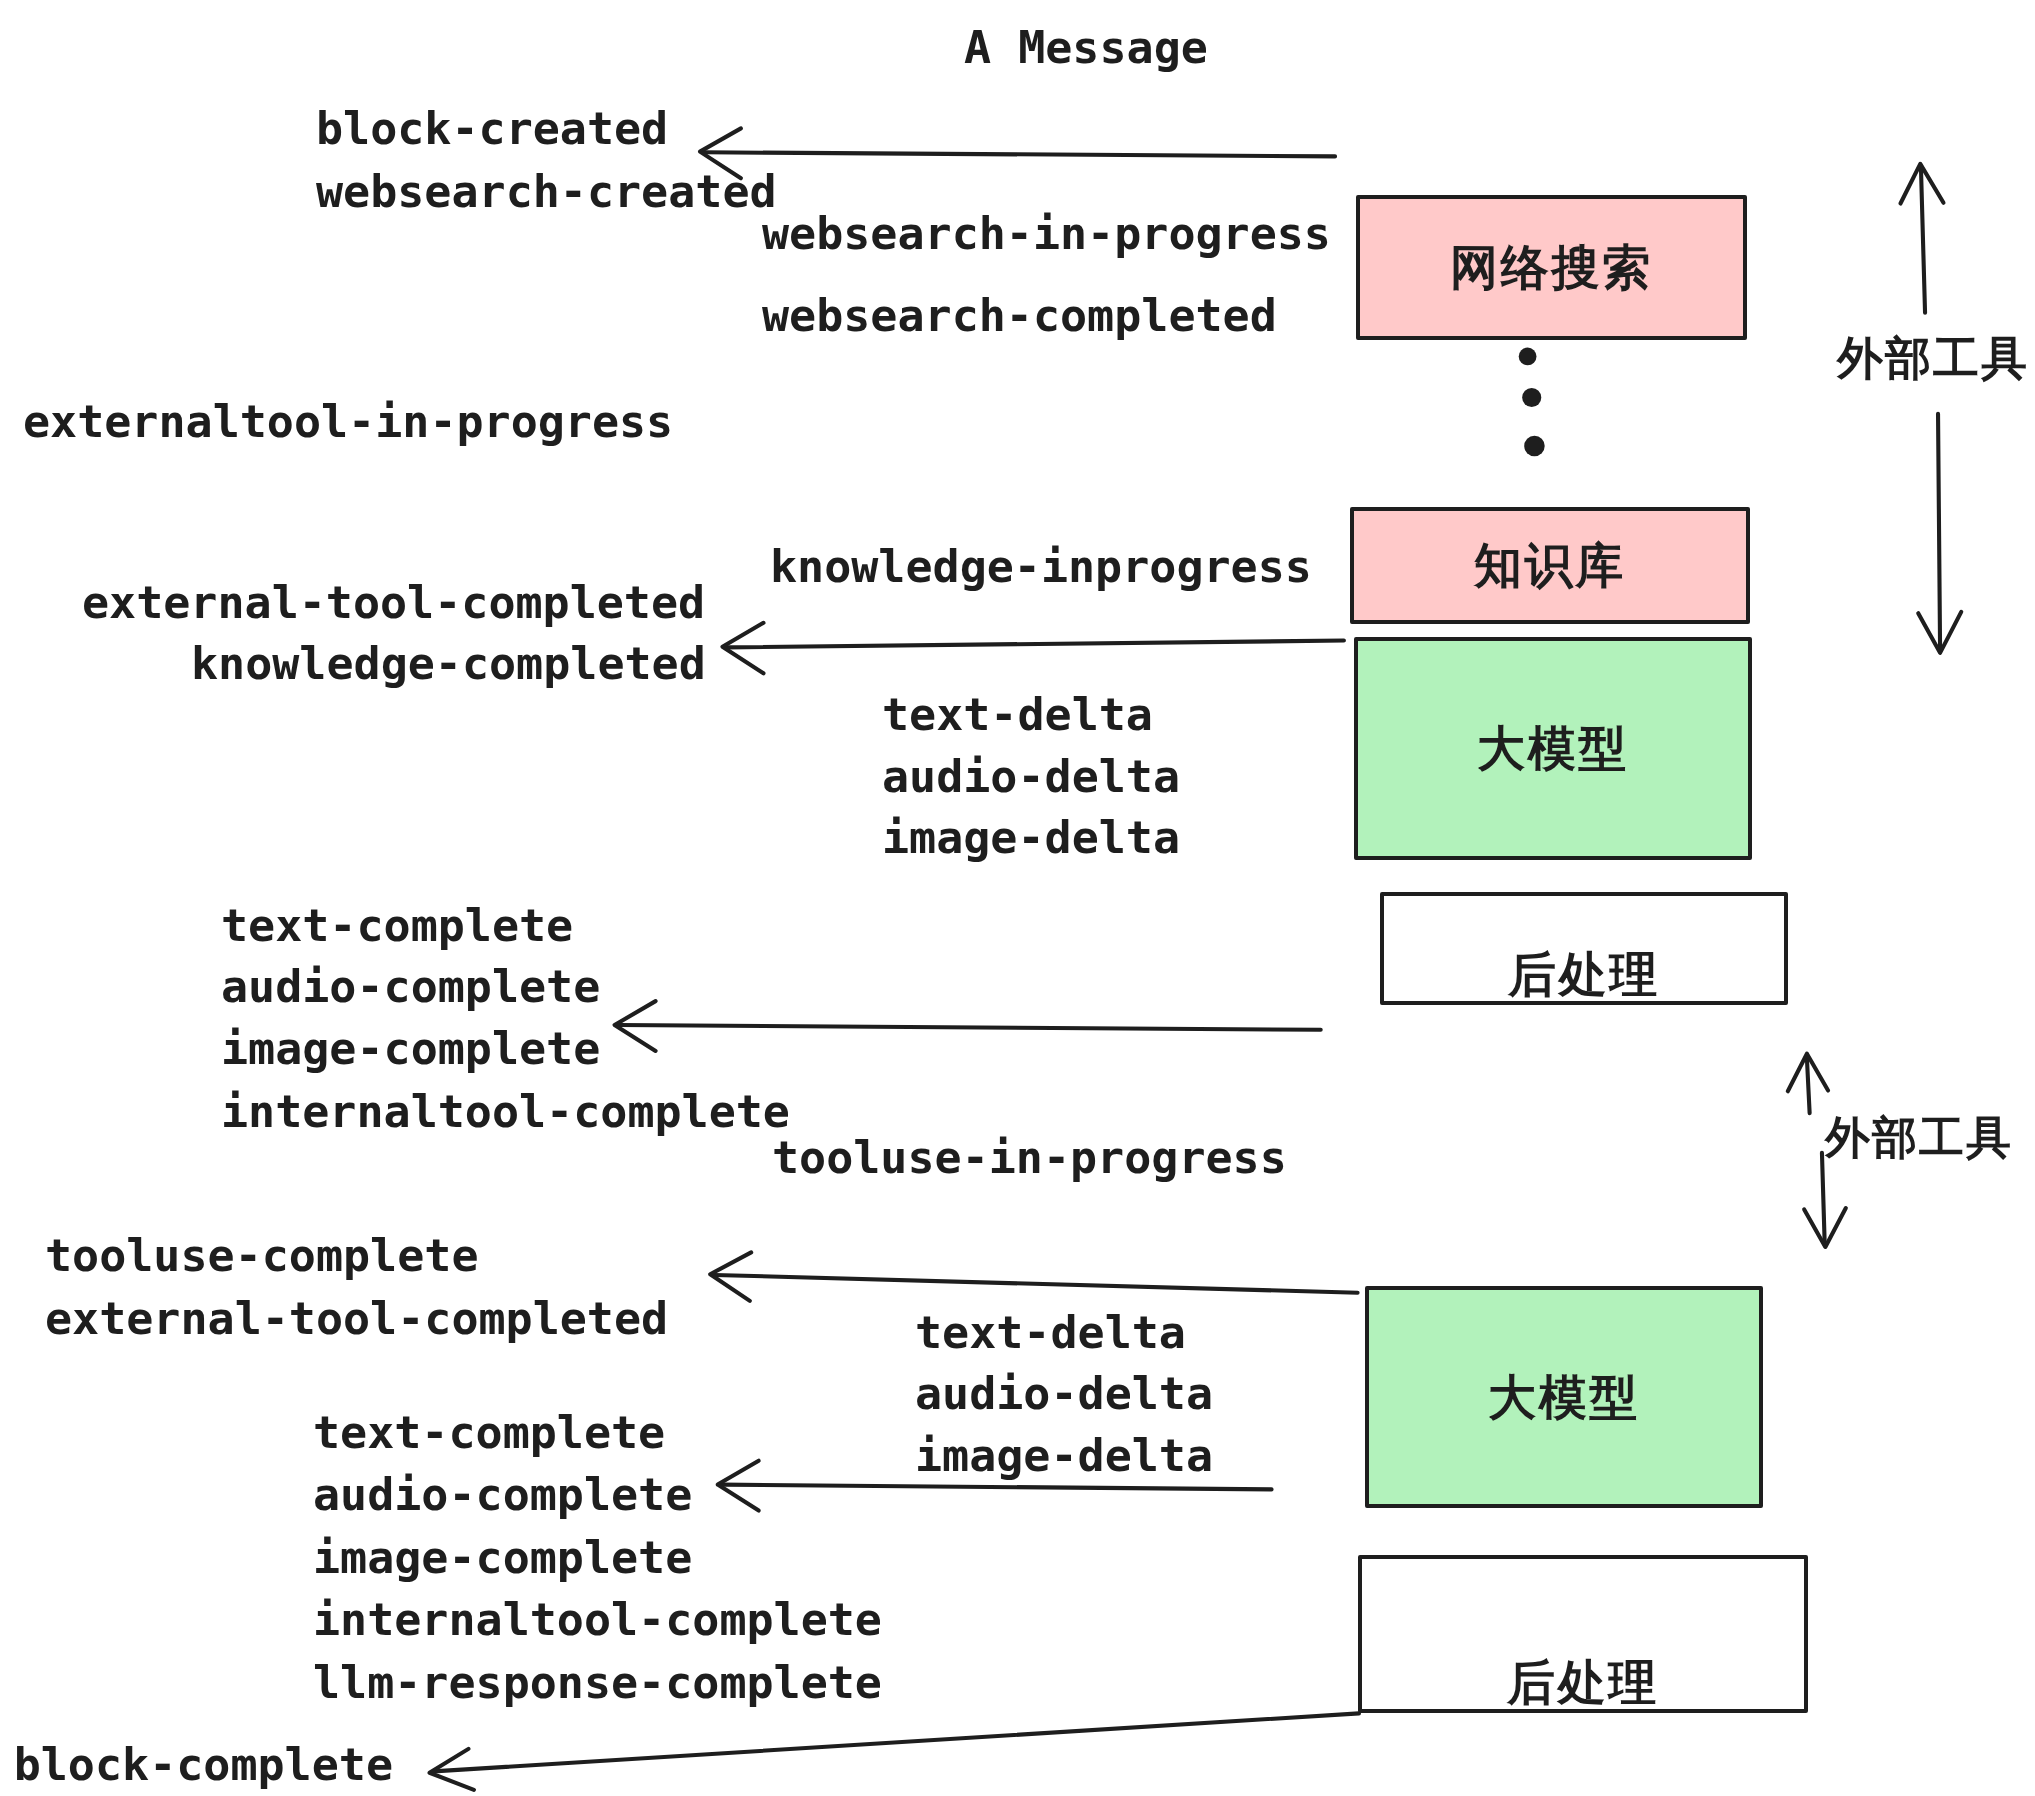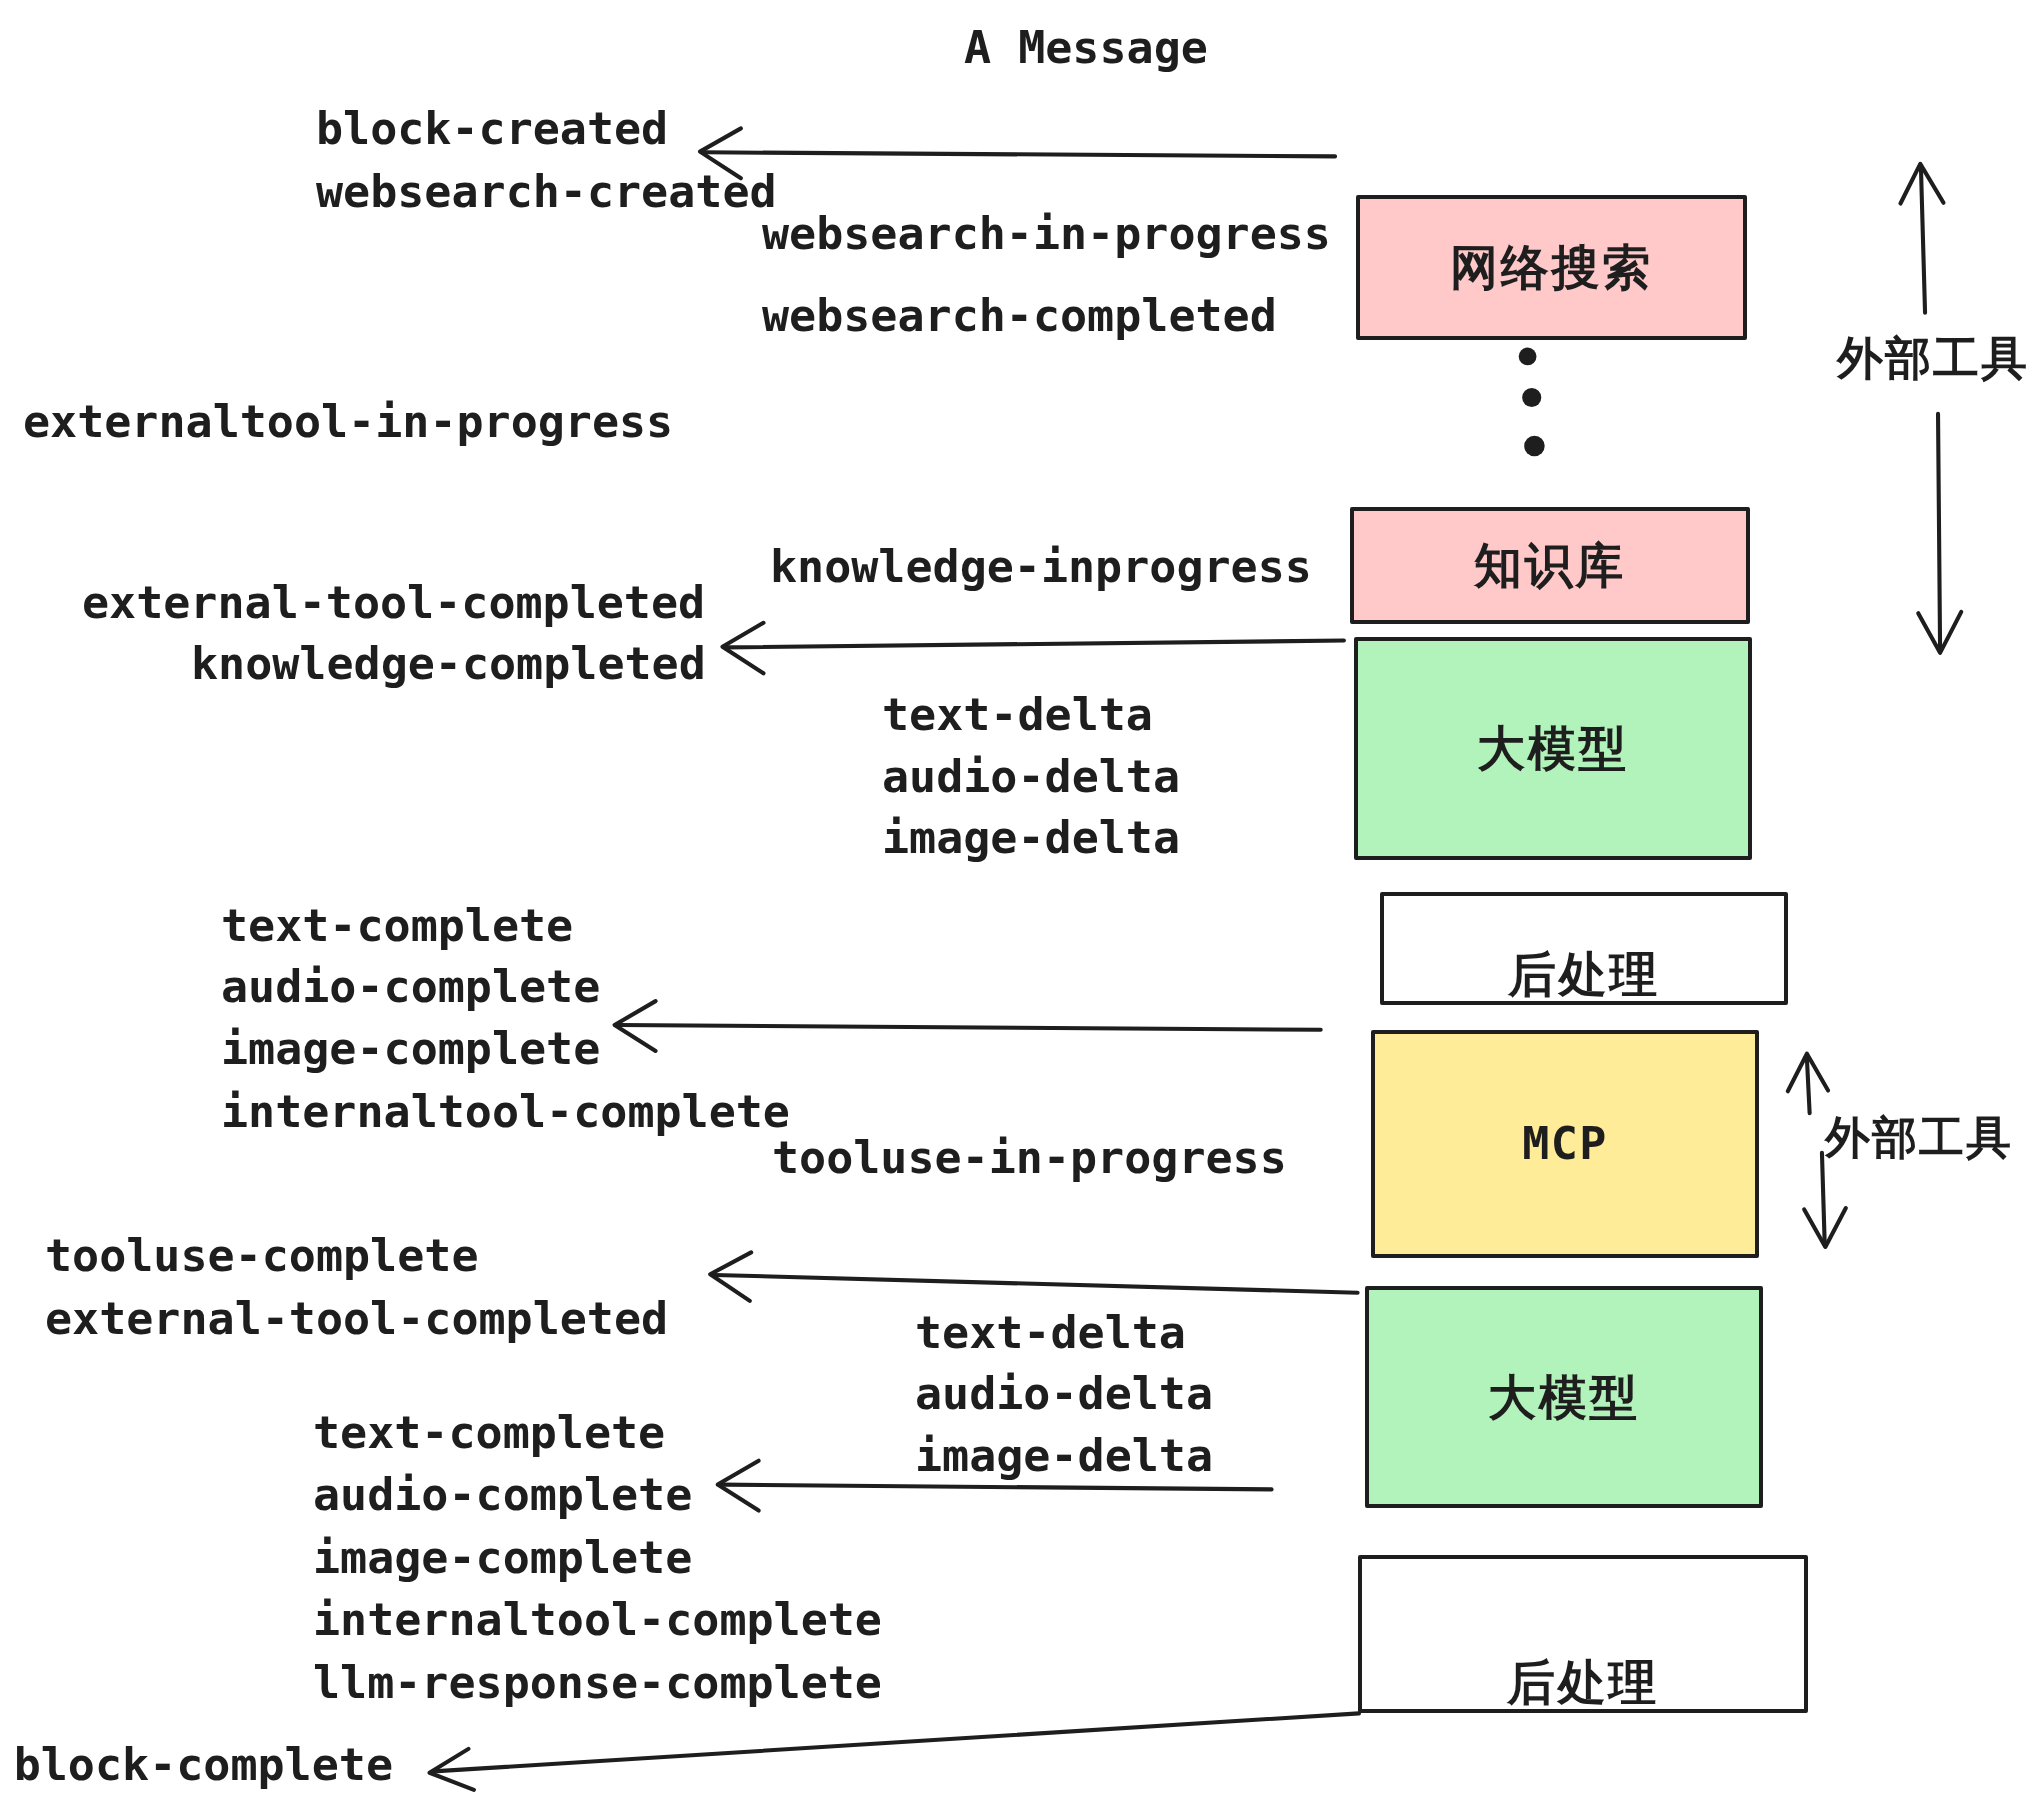--- a/index.html
+++ b/index.html
@@ -109,23 +109,20 @@
   </div>
   <div class="box pink" style="left:1350px; top:507px;  width:400px; height:117px;">
     <span class="cn-label">知识库</span>
   </div>
   <div class="box green" style="left:1354px; top:637px;  width:398px; height:223px;">
     <span class="cn-label">大模型</span>
   </div>
   <div class="box white" style="left:1380px; top:892px; width:408px; height:113px;">
     <span class="cn-label">后处理</span>
   </div>
-  <div class="box yellow" style="left:1371px; top:1030px; width:388px; height:228px;">
-    <span class="code-label">MCP</span>
-  </div>
   <div class="box green" style="left:1365px; top:1286px; width:398px; height:222px;">
     <span class="cn-label">大模型</span>
   </div>
   <div class="box white" style="left:1358px; top:1555px; width:450px; height:158px;">
     <span class="cn-label">后处理</span>
   </div>
 
   <div class="side-label" style="left:1837px; top:333px;">外部工具</div>
   <div class="side-label" style="left:1825px; top:1113px; font-size:45px;">外部工具</div>
 

